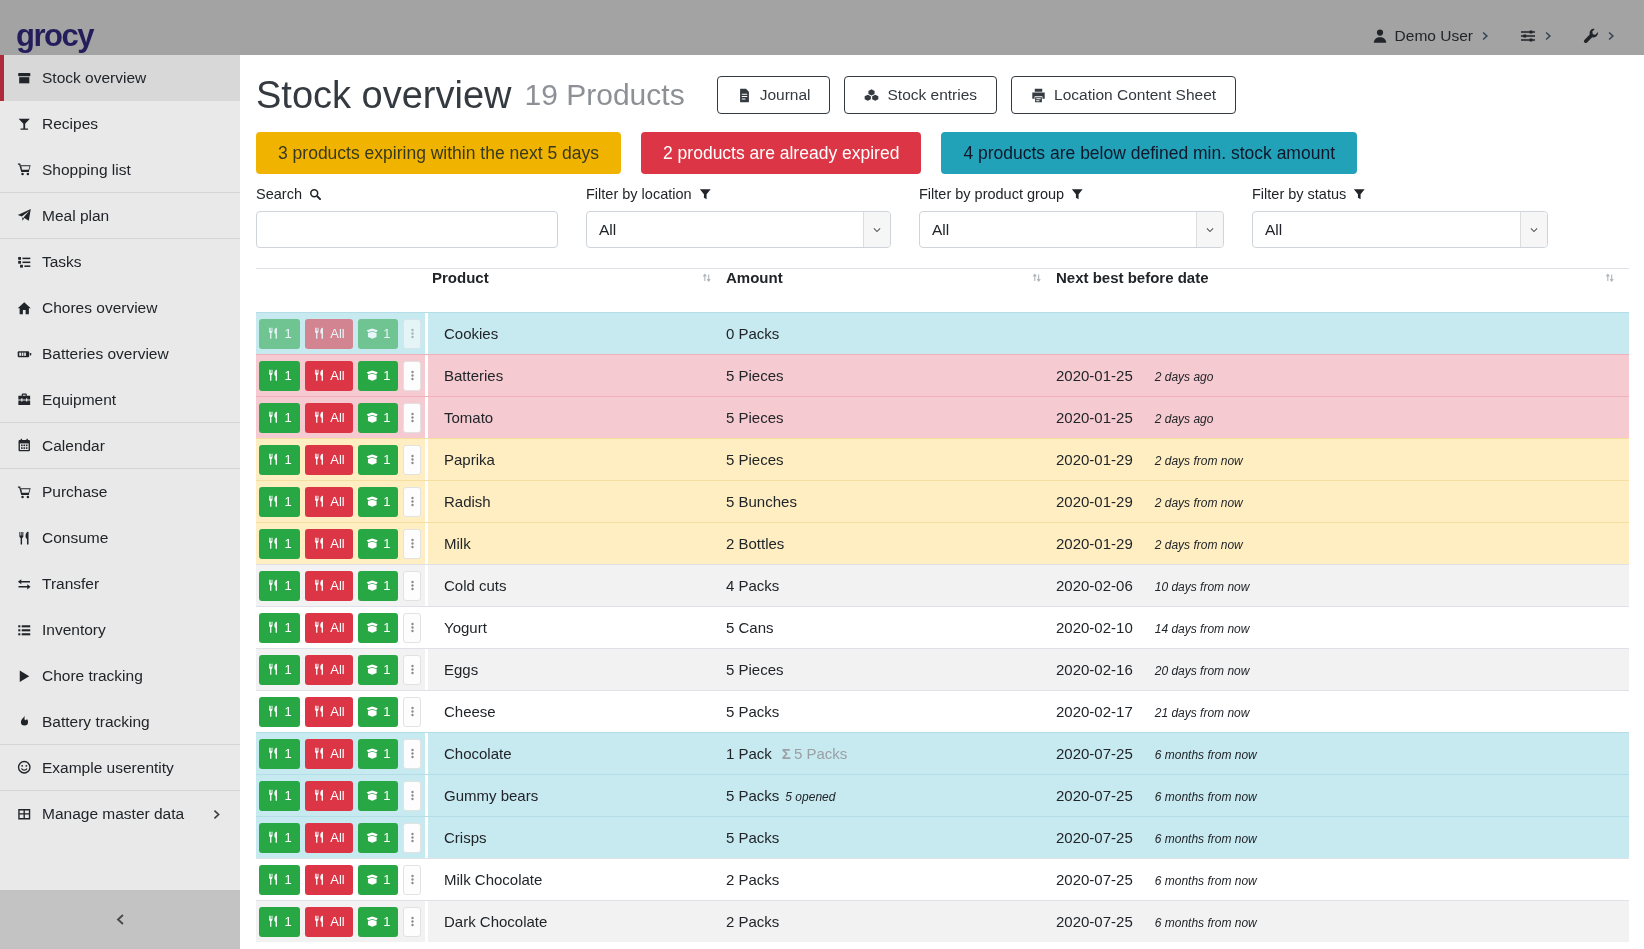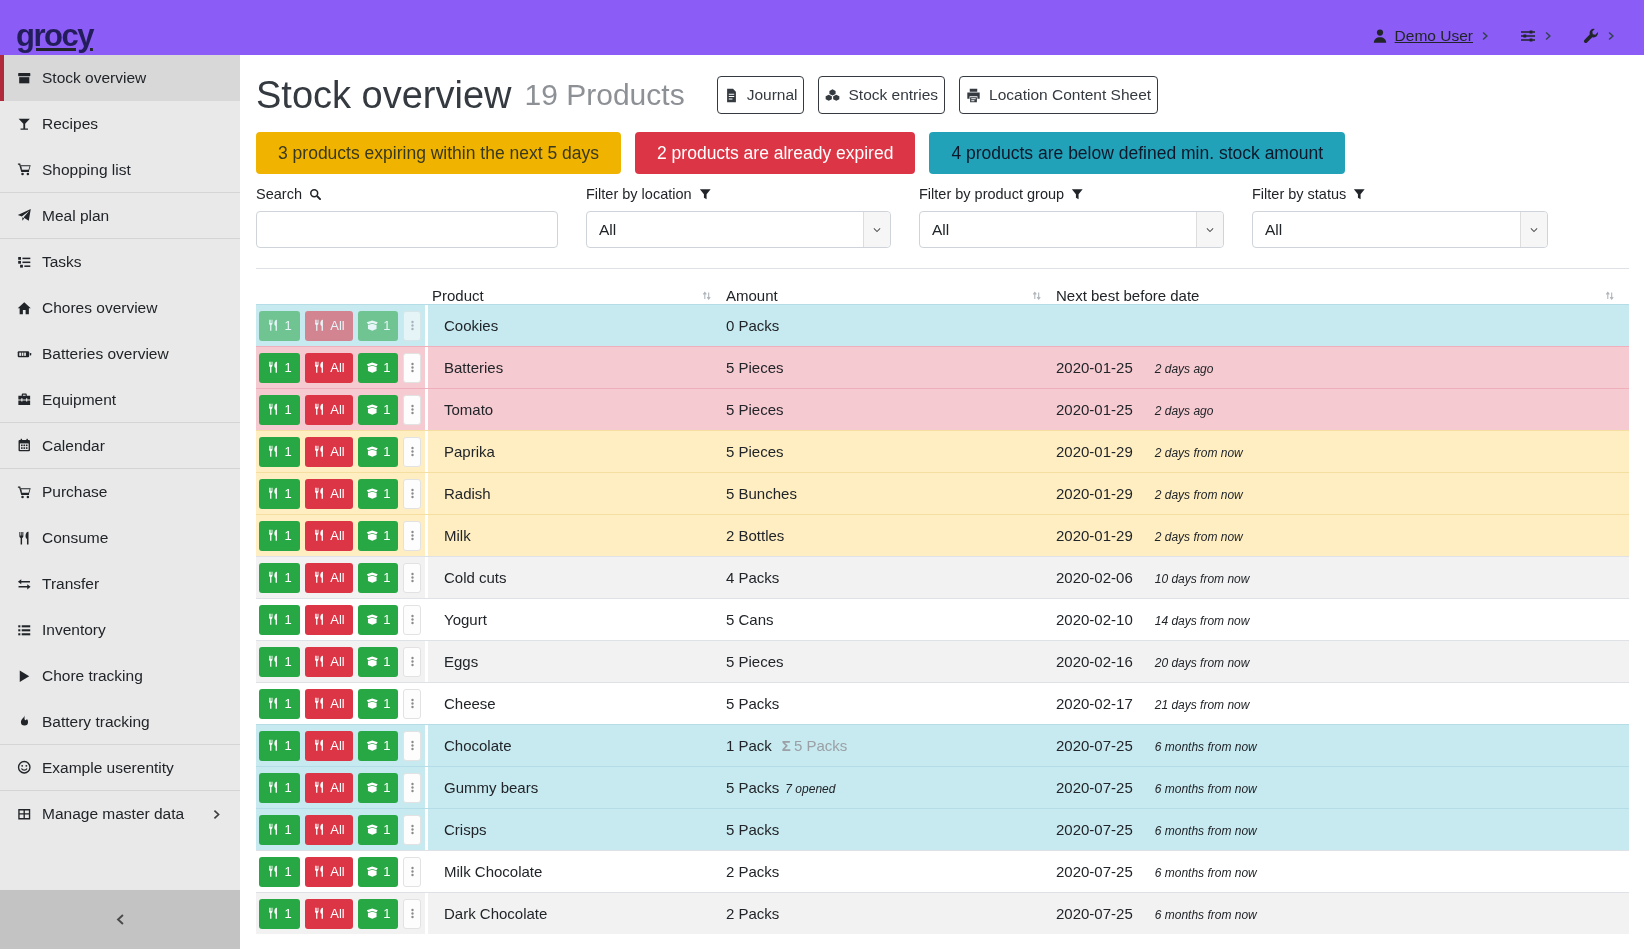--- a/index.html
+++ b/index.html
@@ -1,21 +1,21 @@
 <!DOCTYPE html>
 <html><head>
 <meta charset="utf-8">
 <style>
   * { box-sizing: border-box; margin: 0; padding: 0; }
   html,body { width:1644px; height:949px; overflow:hidden; }
   body { font-family:"Liberation Sans", sans-serif; background:#fff; color:#212529; }
   .app { position:relative; width:1644px; height:949px; overflow:hidden; background:#fff; }
 
   
-  .topbar { position:absolute; left:0; top:0; width:1644px; height:71px; background:#8b5cf6; display:flex; align-items:center; justify-content:space-between; padding:0 28px 0 16px;text-decoration:underline; }
+  .topbar { position:absolute; left:0; top:0; width:1644px; height:71px; background:#a3a3a3; display:flex; align-items:center; justify-content:space-between; padding:0 28px 0 16px; }
   .logo { font-size:31px; font-weight:800; letter-spacing:-1.5px; color:#241d5c; }
   .topbar-right { display:flex; align-items:center; gap:30px; }
   .top-item { display:flex; align-items:center; gap:7px; font-size:15.5px; color:#212529; cursor:pointer; }
   .top-item .chev { font-size:10px; color:#32424e; display:flex; }
   .top-item .bigico { font-size:16px; display:flex; }
 
   
   .sidebar { position:absolute; left:0; top:55px; width:240px; height:894px; background:#e9e9e9; }
   .side-items { position:absolute; top:0; left:0; right:0; }
   .side-item { height:46px; display:flex; align-items:center; gap:9px; padding-left:16px; font-size:15.5px; color:#212529; cursor:pointer; position:relative; }
@@ -25,42 +25,42 @@
   .side-item .item-chev { position:absolute; right:18px; font-size:11px; color:#3d3d3d; display:flex; }
   .side-footer { position:absolute; bottom:0; left:0; width:240px; height:59px; background:#c3c3c3; display:flex; align-items:center; justify-content:center; cursor:pointer; }
   .side-footer .sico { font-size:13px; color:#4a4a4a; display:flex; }
 
   
   .content { position:absolute; left:240px; top:55px; width:1404px; height:894px; background:#fff; padding:16px 15px 0 16px; overflow:hidden; }
 
   .title-row { display:flex; align-items:center; height:48px; margin-bottom:10px; }
   .page-title { font-size:38px; font-weight:500; color:#343a40; }
   .page-subtitle { font-size:30px; color:#8d9196; margin-left:13px; margin-right:18px; font-weight:400; }
-  .hbtn { display:flex; align-items:center; gap:8px; height:38px; padding:0 6px; background:#fff; border:1px solid #343a40; border-radius:4px; font-size:15.5px; color:#343a40; margin-left:14px; cursor:pointer; font-family:inherit; }
+  .hbtn { display:flex; align-items:center; gap:8px; height:38px; padding:0 19px; background:#fff; border:1px solid #343a40; border-radius:4px; font-size:15.5px; color:#343a40; margin-left:14px; cursor:pointer; font-family:inherit; }
   .hbtn .bico { font-size:15px; display:flex; }
 
-  .alerts-row { display:flex; gap:14px; margin-top:13px; }
+  .alerts-row { display:flex; gap:20px; margin-top:13px; }
   .alert { height:42px; display:flex; align-items:center; padding:0 22px; border-radius:4px; font-size:17.5px; }
   .alert--warning { background:#f0b400; color:#38391f; }
   .alert--danger  { background:#dc3545; color:#fff; }
   .alert--info    { background:#22a2b8; color:#0f172a; }
 
   .filters-row { display:flex; gap:28px; margin-top:12px; }
   .filter-block { display:flex; flex-direction:column; }
   .filter-label { display:flex; align-items:center; gap:7px; font-size:14.5px; height:16px; color:#212529; }
   .filter-label .fico { font-size:12.5px; display:flex; color:#212529; }
   .filter-field { margin-top:9px; height:37px; }
   .search-input { width:302px; height:37px; border:1px solid #ced4da; border-radius:4px; padding:0 10px; font-size:15px; font-family:inherit; color:#212529; }
   .select { width:305px; height:37px; border:1px solid #ced4da; border-radius:4px; background:#fff; display:flex; align-items:center; justify-content:space-between; padding-left:12px; font-size:15.5px; cursor:pointer; overflow:hidden; }
   .select.narrow { width:296px; }
   .select .sel-arrow { width:27px; height:35px; background:#f6f6f6; border-left:1px solid #ddd; display:flex; align-items:center; justify-content:center; font-size:10px; color:#555; border-radius:0 3px 3px 0; }
 
   
   .stock-table { margin-top:20px; }
-  .thead { display:flex; align-items:flex-end; height:36px; border-top:1px solid #dee2e6; font-weight:400; font-size:15px; color:#212529; }
+  .thead { display:flex; align-items:flex-start; height:44px; border-top:1px solid #dee2e6; font-weight:700; font-size:15px; color:#212529; }
   .th { display:flex; align-items:center; justify-content:space-between; }
   .sort-ico { font-size:11.5px; color:#aeb4ba; display:flex; margin-right:14px; cursor:pointer; }
   .col-btns { width:172px; flex:none; }
   .col-product { width:298px; flex:none; padding-left:4px; }
   .col-amount { width:330px; flex:none; }
   .col-date { flex:1; }
 
   .trow { display:flex; align-items:center; height:42px; border-top:1px solid #dee2e6; background:#fff; font-size:15px; }
   .trow.even { background:#f2f2f2; }
   .trow.info { background:#c7e9f0; border-top-color:#b4dde8; }
@@ -942,21 +942,21 @@
                 <span>
                   <svg viewBox="0 0 16 16" width="1em" height="1em" fill="currentColor">
                     <circle cx="8" cy="2.9" r="1.7"></circle>
                     <circle cx="8" cy="8" r="1.7"></circle>
                     <circle cx="8" cy="13.1" r="1.7"></circle>
                   </svg>
                 </span>
               </button>
             </div>
             <div class="td td-product">Gummy bears</div>
-            <div class="td td-amount"><span>5 Packs</span><span class="note">7 opened</span></div>
+            <div class="td td-amount"><span>5 Packs</span><span class="note">5 opened</span></div>
             <div class="td td-date"><span>2020-07-25</span><span class="rel">6 months from now</span></div>
           </div>
           <div class="trow info">
             <div class="td td-btns">
               <button class="rbtn green">
                 <span class="rico">
                   <svg viewBox="0 0 16 16" width="1em" height="1em" fill="currentColor">
                     <path d="M2.6 1.1v4.6c0 .9.6 1.6 1.4 1.9v7.3h1.6V7.6c.8-.3 1.4-1 1.4-1.9V1.1H5.9v4h-.7v-4h-.9v4h-.7v-4zM12.4.9c-1.8 0-3 2.3-3 4.7 0 1.7.7 2.9 1.6 3.3v6h1.7V.9z"></path>
                   </svg>
                 </span>

